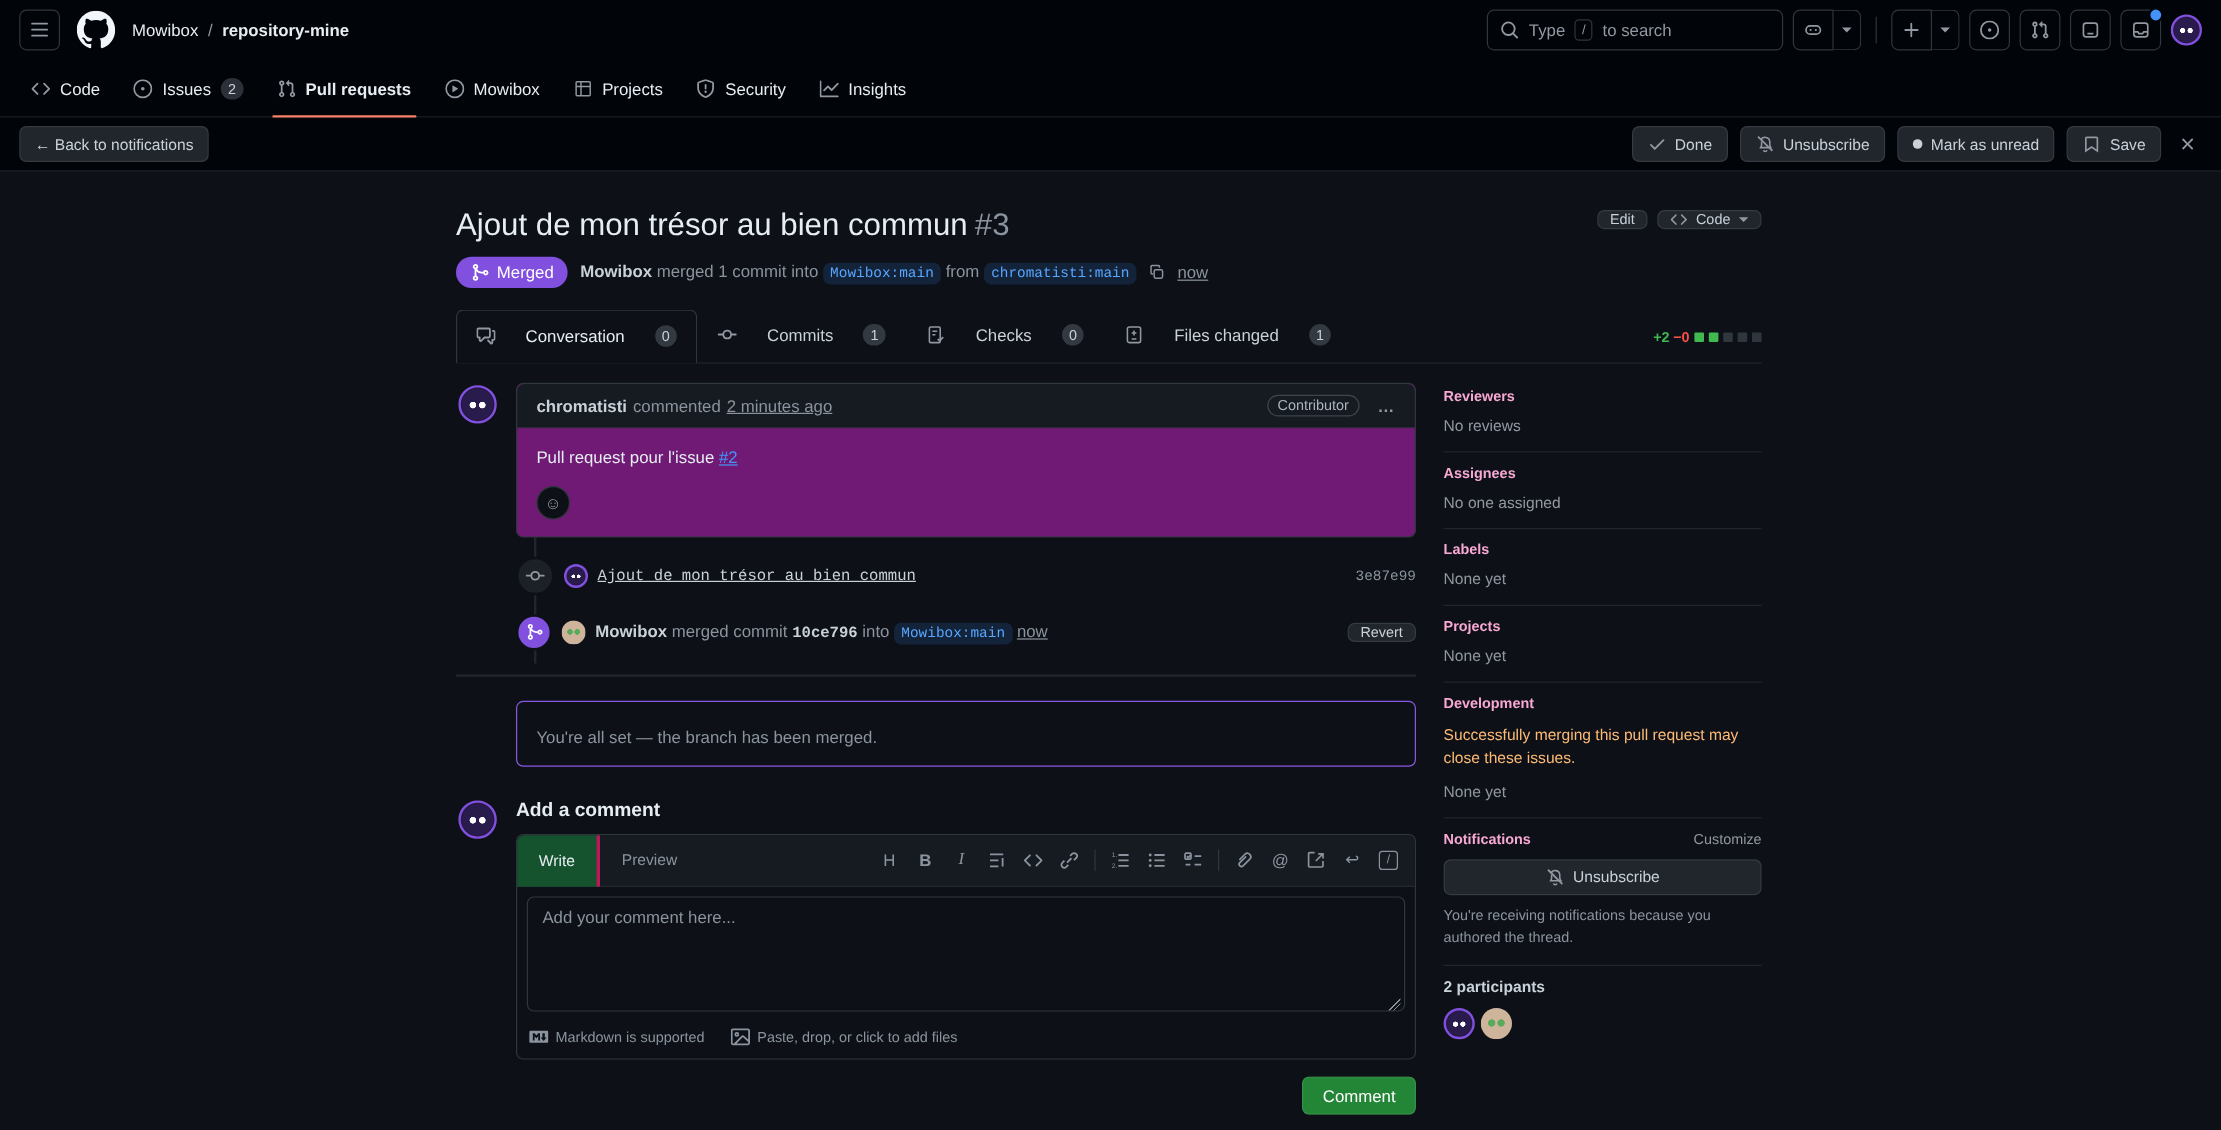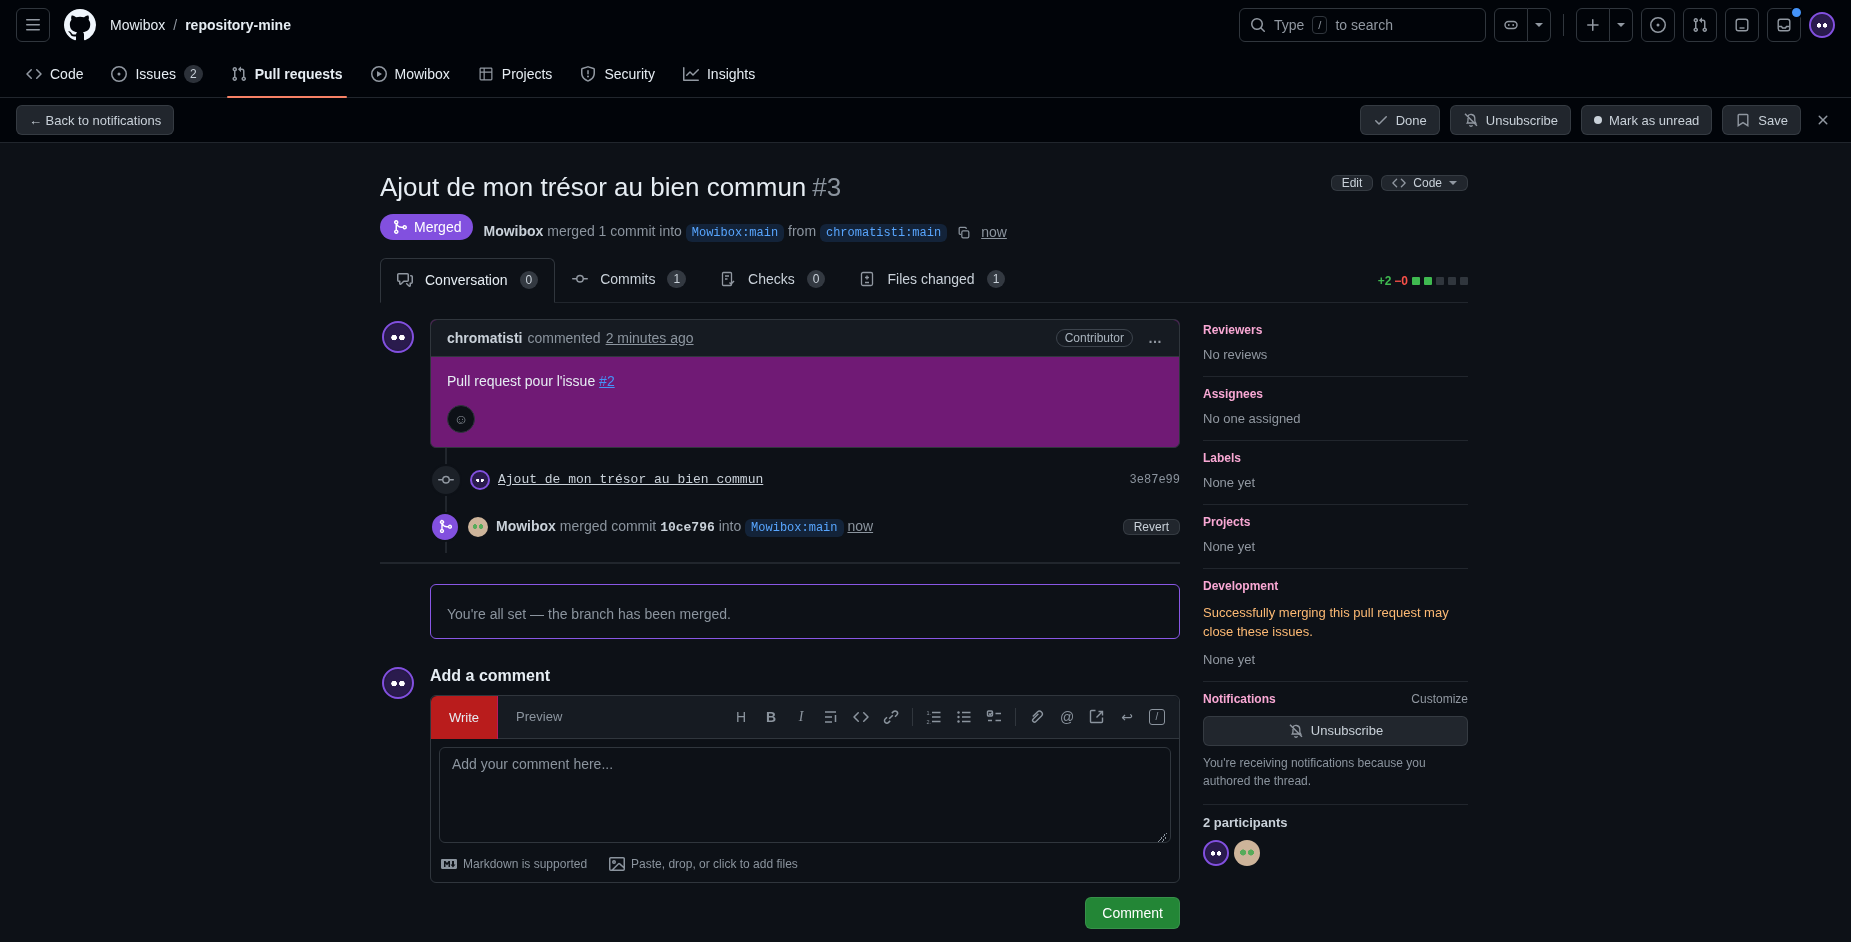--- a/index.html
+++ b/index.html
@@ -55,31 +55,31 @@
   .x-btn{color:#9198a1;cursor:pointer;display:flex;padding:4px}
   .unread-dot{width:8px;height:8px;border-radius:50%;background:#c9d1d9}
 
   
   .container{margin-left:380px;width:1088px;position:relative}
   .title-row{display:flex;align-items:flex-start;padding-top:28px}
   h1.pr-title{margin:0;font-size:26px;font-weight:400;line-height:1.25;color:#e6edf3}
   .pr-number{color:#8b949e;font-weight:300;margin-left:6px}
   .title-actions{margin-left:auto;display:flex;gap:8px;padding-top:4px}
   .btn.small{height:16px;font-size:12px;padding:0 10px}
-  .state-row{display:flex;align-items:flex-end;gap:10px;margin-top:10px;color:#8b949e;font-size:14px}
+  .state-row{display:flex;align-items:center;gap:10px;margin-top:10px;color:#8b949e;font-size:14px}
   .merged-badge{display:inline-flex;align-items:center;gap:6px;background:#8250df;color:#fff;border-radius:999px;
                 padding:5px 12px;font-size:14px;font-weight:500}
   .state-row .author{color:#c9d1d9;font-weight:700}
   .chip{font-family:"Liberation Mono","DejaVu Sans Mono",monospace;font-size:12px;color:#58a6ff;
         background:rgba(56,139,253,.15);border-radius:6px;padding:2px 6px}
   .u{text-decoration:underline}
 
   
   .pr-tabs{display:flex;align-items:flex-end;margin-top:18px;border-bottom:1px solid #21262d;height:44px}
-  .tab{display:flex;align-items:center;gap:12px;padding:0 16px;height:43px;color:#c9d1d9;cursor:pointer;
+  .tab{display:flex;align-items:center;gap:25px;padding:0 16px;height:43px;color:#c9d1d9;cursor:pointer;
        border:1px solid transparent;border-radius:6px 6px 0 0}
   .tab .octicon{color:#9198a1}
   .tab.active{background:#0d1117;border-color:#30363d;border-bottom-color:#0d1117;margin-bottom:-1px;color:#e6edf3}
   .diffstat{margin-left:auto;display:flex;align-items:center;gap:3px;font-size:12px;font-weight:700;padding-bottom:14px}
   .add{color:#3fb950}.del{color:#f85149}
   .blk{width:8px;height:8px;border-radius:1px;margin-left:1px}
 
   
   .content-row{display:flex;margin-top:16px}
   .main-col{width:800px;position:relative}
@@ -112,21 +112,21 @@
   .tl-sep{border-top:2px solid #21262d;margin-top:20px}
   .merged-banner{margin:20px 0 0 50px;border:1px solid #8957e5;border-radius:6px;padding:16px;position:relative;z-index:1;background:#0d1117}
   .merged-banner .bt{font-size:16px;font-weight:700;color:#e6edf3}
   .merged-banner .bs{font-size:14px;color:#8b949e;margin-top:5px}
 
   .add-comment{margin-top:28px;position:relative}
   .add-comment h2{margin:0 0 10px 50px;font-size:16px;font-weight:700}
   .editor{margin-left:50px;border:1px solid #30363d;border-radius:6px;background:#0d1117}
   .editor-strip{display:flex;align-items:stretch;background:#161b22;border-bottom:1px solid #30363d;border-radius:6px 6px 0 0;height:42px}
   .etab{display:flex;align-items:center;padding:0 18px;font-size:13px;color:#8b949e;cursor:pointer}
-  .etab.active{background:#b91c1c;color:#e6edf3;border-right:1px solid #be185d;border-radius:6px 0 0 0;margin-bottom:-1px}
+  .etab.active{background:#14532d;color:#e6edf3;border-right:3px solid #be185d;border-radius:6px 0 0 0;margin-bottom:-1px}
   .etoolbar{margin-left:auto;display:flex;align-items:center;gap:2px;padding-right:8px;color:#8b949e}
   .tool{width:28px;height:28px;display:flex;align-items:center;justify-content:center;cursor:pointer;border-radius:4px;font-size:14px}
   .tool.bold{font-weight:700}.tool.italic{font-style:italic;font-family:"Liberation Serif","DejaVu Serif",serif}
   .tool-sep{width:1px;height:18px;background:#30363d;margin:0 5px}
   .slashbox{border:1px solid #8b949e;border-radius:3px;width:14px;height:14px;display:flex;align-items:center;justify-content:center;font-size:10px}
   .ta-wrap{padding:8px;position:relative}
   textarea.cbox{width:100%;box-sizing:border-box;height:96px;background:#0d1117;border:1px solid #30363d;border-radius:6px;
         color:#e6edf3;font-family:"Liberation Sans","DejaVu Sans",sans-serif;font-size:14px;padding:8px 12px;resize:none;outline:none}
   textarea.cbox::placeholder{color:#8b949e}
   .grip{position:absolute;right:12px;bottom:12px;width:10px;height:10px;

